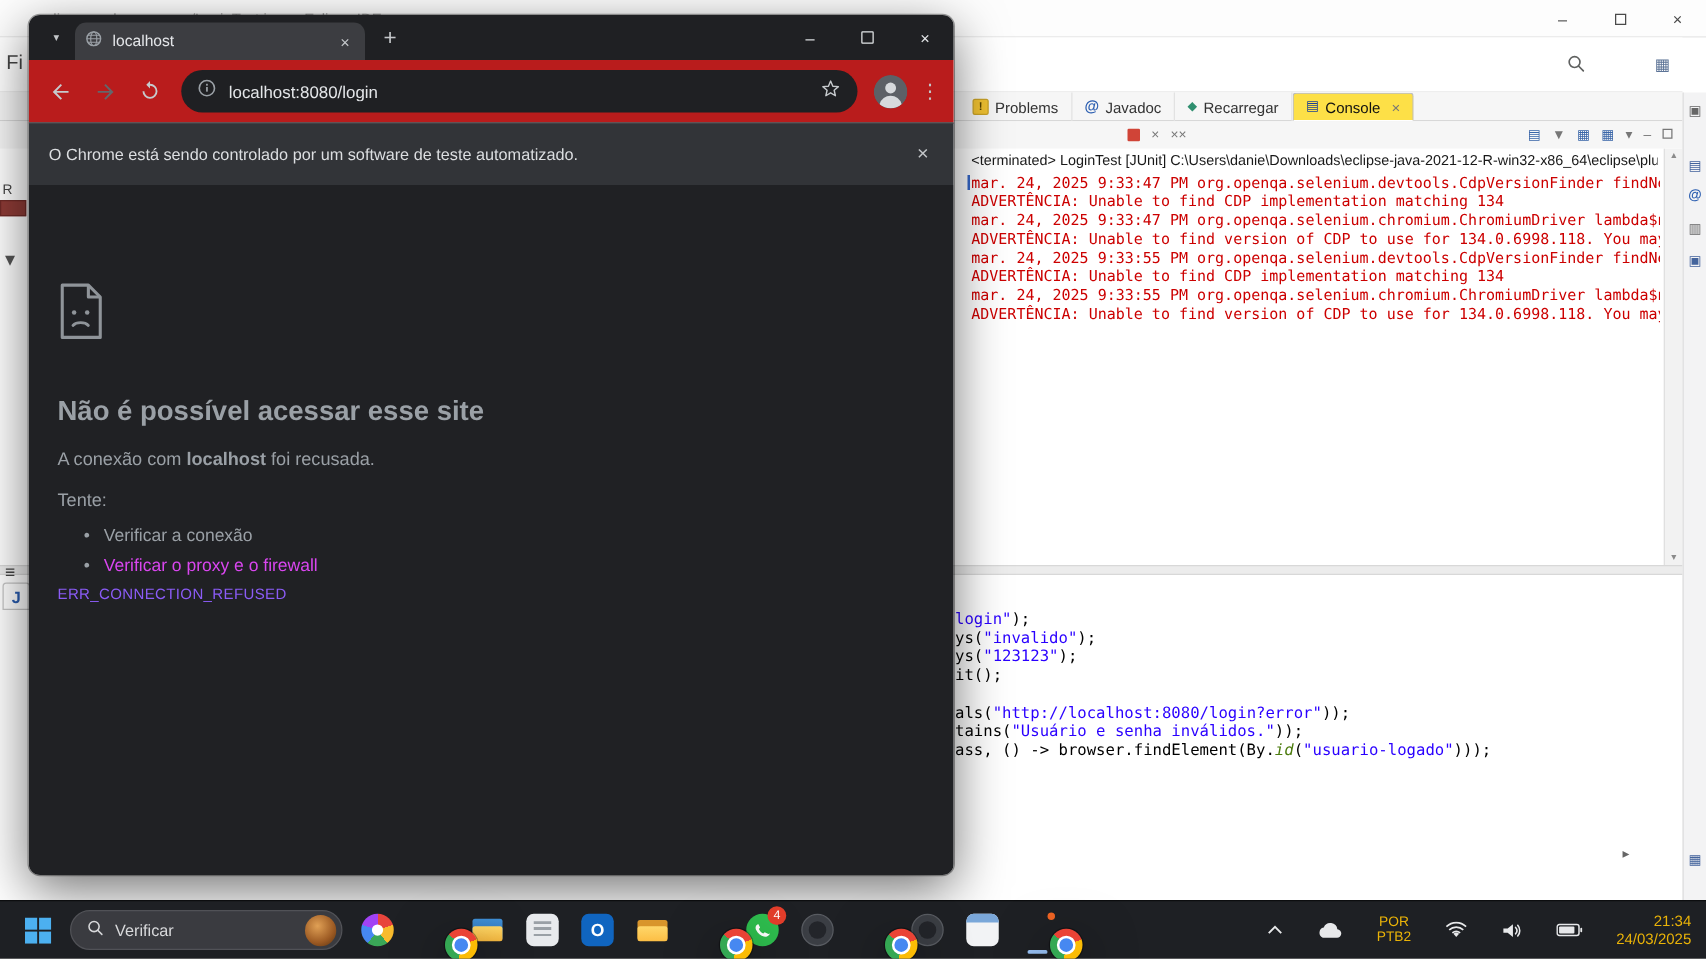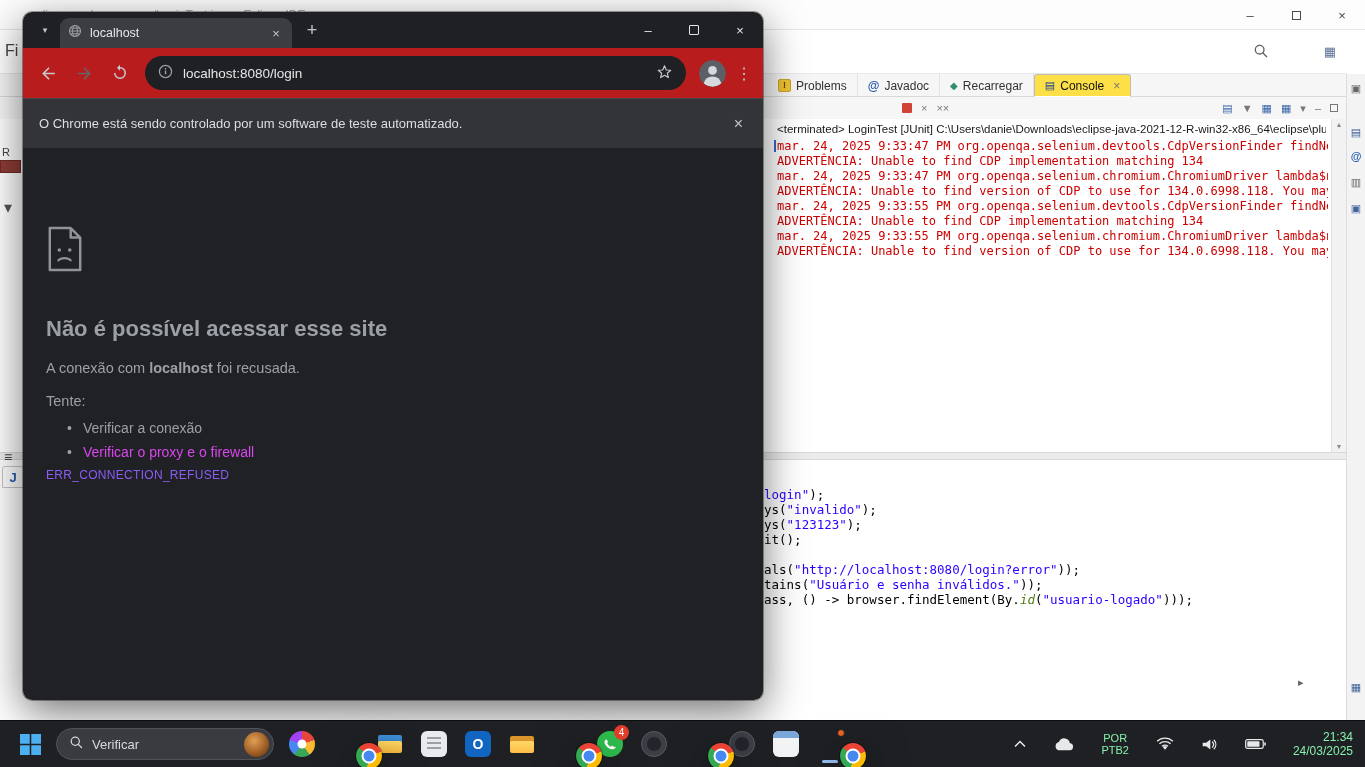--- a/index.html
+++ b/index.html
@@ -113,21 +113,21 @@
   .appicon.lightapp{border-radius:6px;background:#e8eaed}
   .appicon.lightapp::before{content:"";position:absolute;left:6px;top:6px;width:14px;height:14px;background:repeating-linear-gradient(#9aa0a6 0 2px,transparent 2px 5px)}
   .appicon.lightapp2{border-radius:6px;background:#f2f3f5}
   .appicon.lightapp2::before{content:"";position:absolute;left:0;top:0;width:26px;height:7px;border-radius:6px 6px 0 0;background:#7aa7d9}
   .appicon.darkapp{border-radius:50%;background:#3b3e44;border:1px solid #585b61}
   .appicon.darkapp::before{content:"";position:absolute;left:5px;top:5px;width:14px;height:14px;border-radius:50%;background:#23252a}
   .appicon.whatsapp{border-radius:50%;background:#2ebd4e}
   .tb-badge{position:absolute;top:1px;right:1px;min-width:15px;height:15px;border-radius:8px;background:#e33e2b;color:#fff;font-size:10px;display:flex;align-items:center;justify-content:center;padding:0 3px}
   .tb-dot{position:absolute;top:5px;right:5px;width:8px;height:8px;border-radius:50%;background:#f06423;border:1px solid #1e2024}
   .tb-underline{position:absolute;bottom:1px;left:50%;transform:translateX(-50%);width:16px;height:3px;border-radius:2px;background:#98c1f5}
-  .tb-tray{margin-left:auto;display:flex;align-items:center;gap:27px;color:#86efac}
+  .tb-tray{margin-left:auto;display:flex;align-items:center;gap:27px;color:#eab308}
   .tb-tray .ticon{display:flex;align-items:center}
   .tb-lang{font-size:11px;line-height:12px;text-align:center}
   .tb-clock{font-size:12px;line-height:14px;text-align:right}
 </style>
 </head>
 <body>
 
 <div class="screen">
 
   <div class="eclipse">

